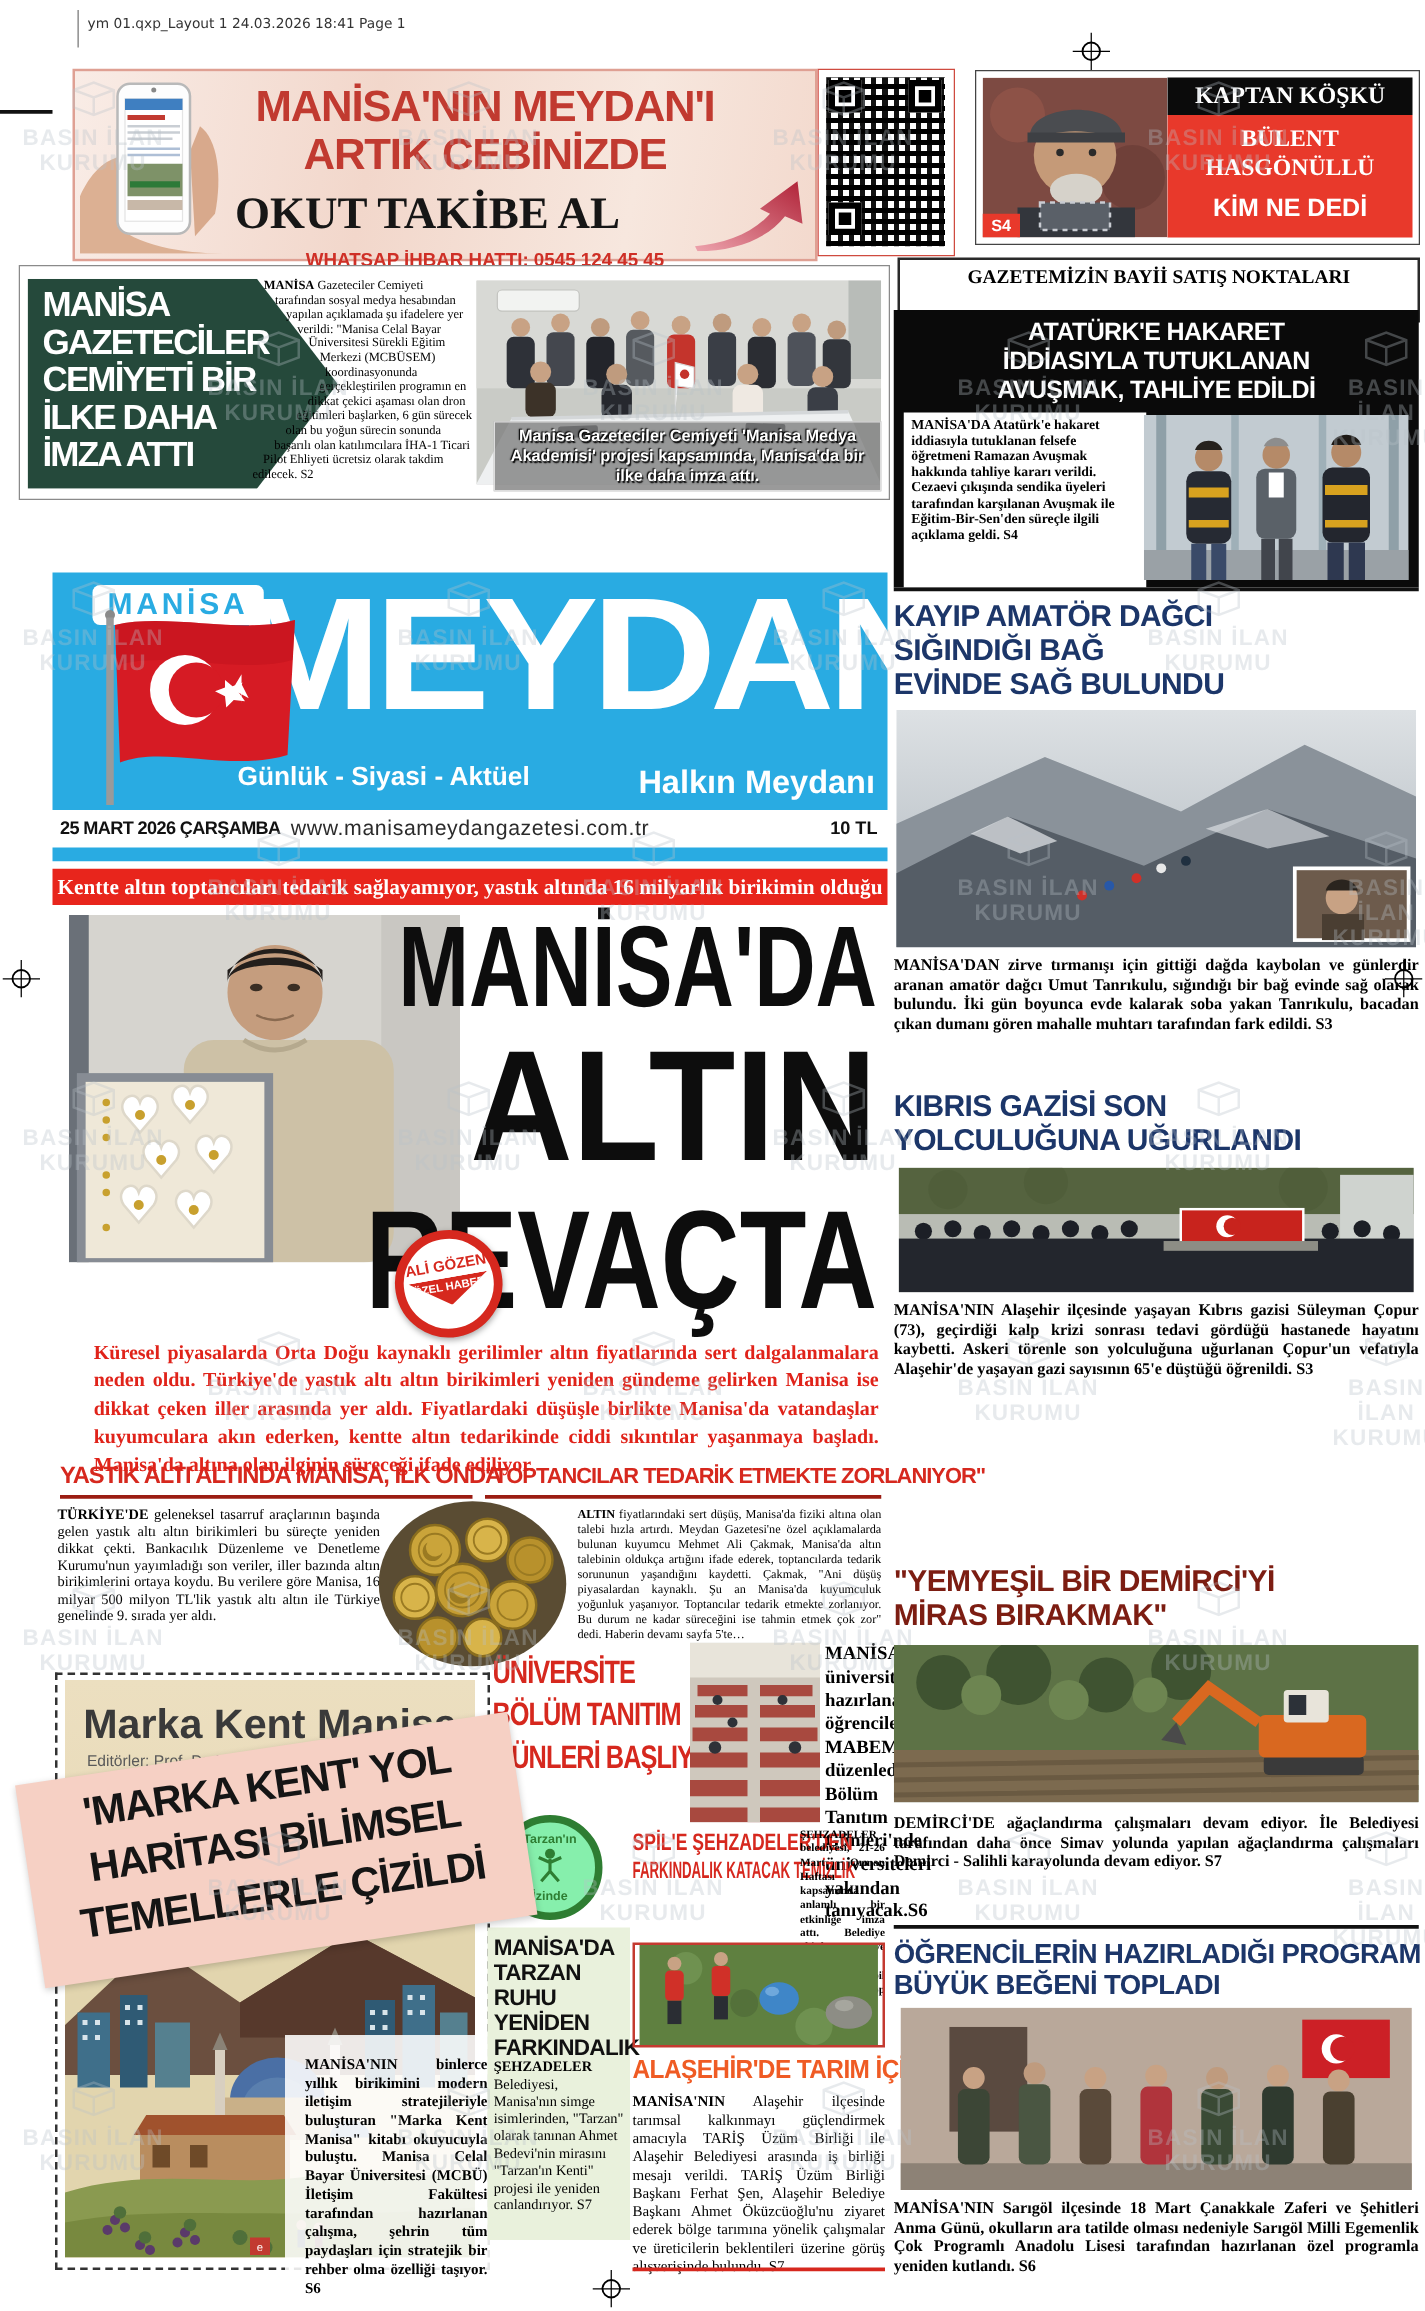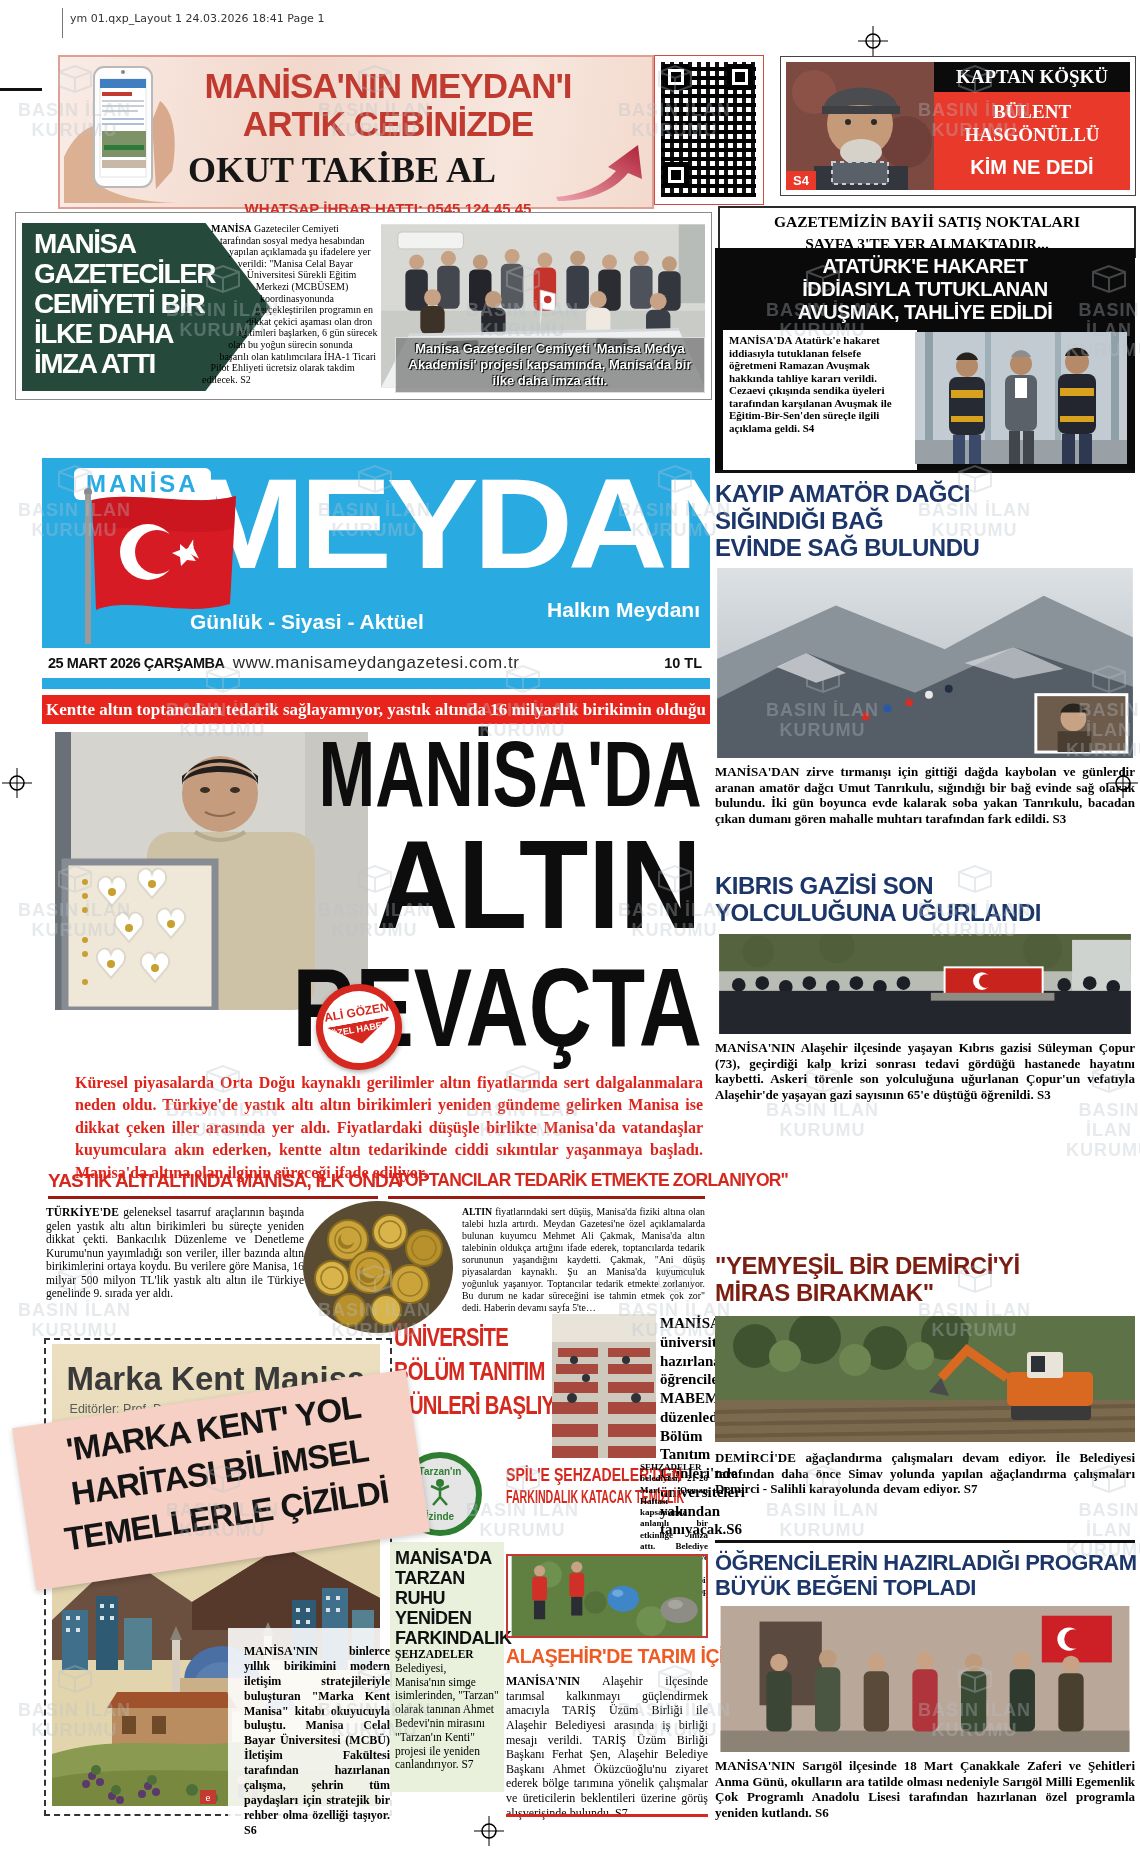--- a/index.html
+++ b/index.html
@@ -57,21 +57,21 @@
   .caption{position:absolute;background:rgba(125,125,125,.78);border:1px solid #ddd;color:#fff;
      font-family:"Liberation Sans",sans-serif;font-weight:700;font-size:13px;line-height:16px;text-align:center;
      text-shadow:1px 1px 1px #000,-1px -1px 1px #000;padding:3px 6px;z-index:3;}
   
   #masthead{background:#29abe2;}
   #mh-city{position:absolute;left:32px;top:10px;background:#fff;border-radius:6px;padding:2px 12px;
      color:#29abe2;font-size:24px;letter-spacing:3px;}
   #mh-title{position:absolute;left:148px;top:2px;color:#fff;font-size:128px;line-height:128px;
      letter-spacing:-5px;transform:scaleX(1.08);transform-origin:left top;}
   #mh-tagline{position:absolute;left:148px;top:152px;color:#fff;font-size:21px;}
-  #mh-slogan{position:absolute;right:10px;top:140px;color:#fff;font-size:21px;}
+  #mh-slogan{position:absolute;right:10px;top:152px;color:#fff;font-size:26px;}
   #dateline{background:#fff;font-family:"Liberation Sans",sans-serif;line-height:26px;}
   #dl-date{position:absolute;left:6px;font-weight:800;font-size:14.5px;letter-spacing:-.5px;color:#111;}
   #dl-site{position:absolute;left:0;right:0;text-align:center;font-size:17px;color:#2b2b2b;letter-spacing:.5px;}
   #dl-price{position:absolute;right:8px;font-weight:800;font-size:14.5px;color:#111;}
   #bluebar{background:#29abe2;}
   #redstrip{background:#e8251c;color:#fff;text-align:center;font-family:"Liberation Serif",serif;
      font-weight:700;font-size:17px;line-height:29px;}
   
   .bigline{position:absolute;right:438px;color:#0d0d0d;font-family:"Liberation Sans",sans-serif;
      font-weight:800;line-height:1;transform-origin:right top;white-space:nowrap;z-index:2;}
@@ -99,21 +99,21 @@
   #pinkBand{background:#f6d0c4;transform:rotate(-8.5deg);transform-origin:center;box-shadow:0 2px 6px rgba(0,0,0,.2);
      text-align:center;padding-top:8px;}
   #pinkBand div{font-size:33px;line-height:44px;letter-spacing:-1px;color:#151515;}
   #markaBody{background:rgba(255,255,255,.88);font-weight:700;font-size:12px;line-height:1.24;padding:16px;}
   
   #uniHead div{color:#d6281e;font-size:26px;line-height:34px;letter-spacing:-1px;transform:scaleX(.78);transform-origin:left top;white-space:nowrap;}
   #uniCap{font-weight:700;font-size:15px;line-height:1.25;}
   #tarzanCol{background:#e9f1dc;padding:6px 5px;}
   #tarzanCol .thl div{font-size:18px;line-height:20px;letter-spacing:-.5px;color:#111;}
   #tarzanCol .tbody{font-size:11.5px;line-height:1.2;margin-top:0;}
-  #tarzanLogo{border:6px solid #2e7d32;border-radius:50%;background:#e5e5e5;box-sizing:border-box;text-align:center;}
+  #tarzanLogo{border:6px solid #2e7d32;border-radius:50%;background:#86efac;box-sizing:border-box;text-align:center;}
   #tarzanLogo .t1{color:#2e7d32;font-family:"Liberation Sans",sans-serif;font-weight:700;font-size:10px;margin-top:8px;}
   #spilHead div{color:#d6281e;font-size:19px;line-height:22px;white-space:nowrap;transform-origin:left top;}
   #spilBody{font-weight:700;font-size:9px;line-height:1.25;}
   #alaHead{color:#ef5b24;font-size:21px;letter-spacing:-.5px;white-space:nowrap;transform:scaleX(.93);transform-origin:left top;}
   #alaBody{font-size:12px;line-height:1.22;}
   #printHeader{font-family:"DejaVu Sans",sans-serif;font-size:11px;color:#333;}
 </style>
 </head>
 <body>
 
@@ -335,21 +335,20 @@
       <div id="kaptan-red">
         <div class="auth">BÜLENT</div>
         <div class="auth">HASGÖNÜLLÜ</div>
         <div class="footer">KİM NE DEDİ</div>
       </div>
     </div>
   </div>
 
   <div id="bayii" class="abs" style="left:718px;top:206px;width:418px;height:52px;box-sizing:border-box;">
     <div>GAZETEMİZİN BAYİİ SATIŞ NOKTALARI</div>
-    <div>SAYFA 3'TE YER ALMAKTADIR...</div>
   </div>
 
   <div id="gazBox" class="abs" style="left:15px;top:212px;width:695px;height:186px;">
     <div id="gazArrow" class="hl">
       <div>MANİSA</div>
       <div>GAZETECİLER</div>
       <div>CEMİYETİ BİR</div>
       <div>İLKE DAHA</div>
       <div>İMZA ATTI</div>
     </div>

